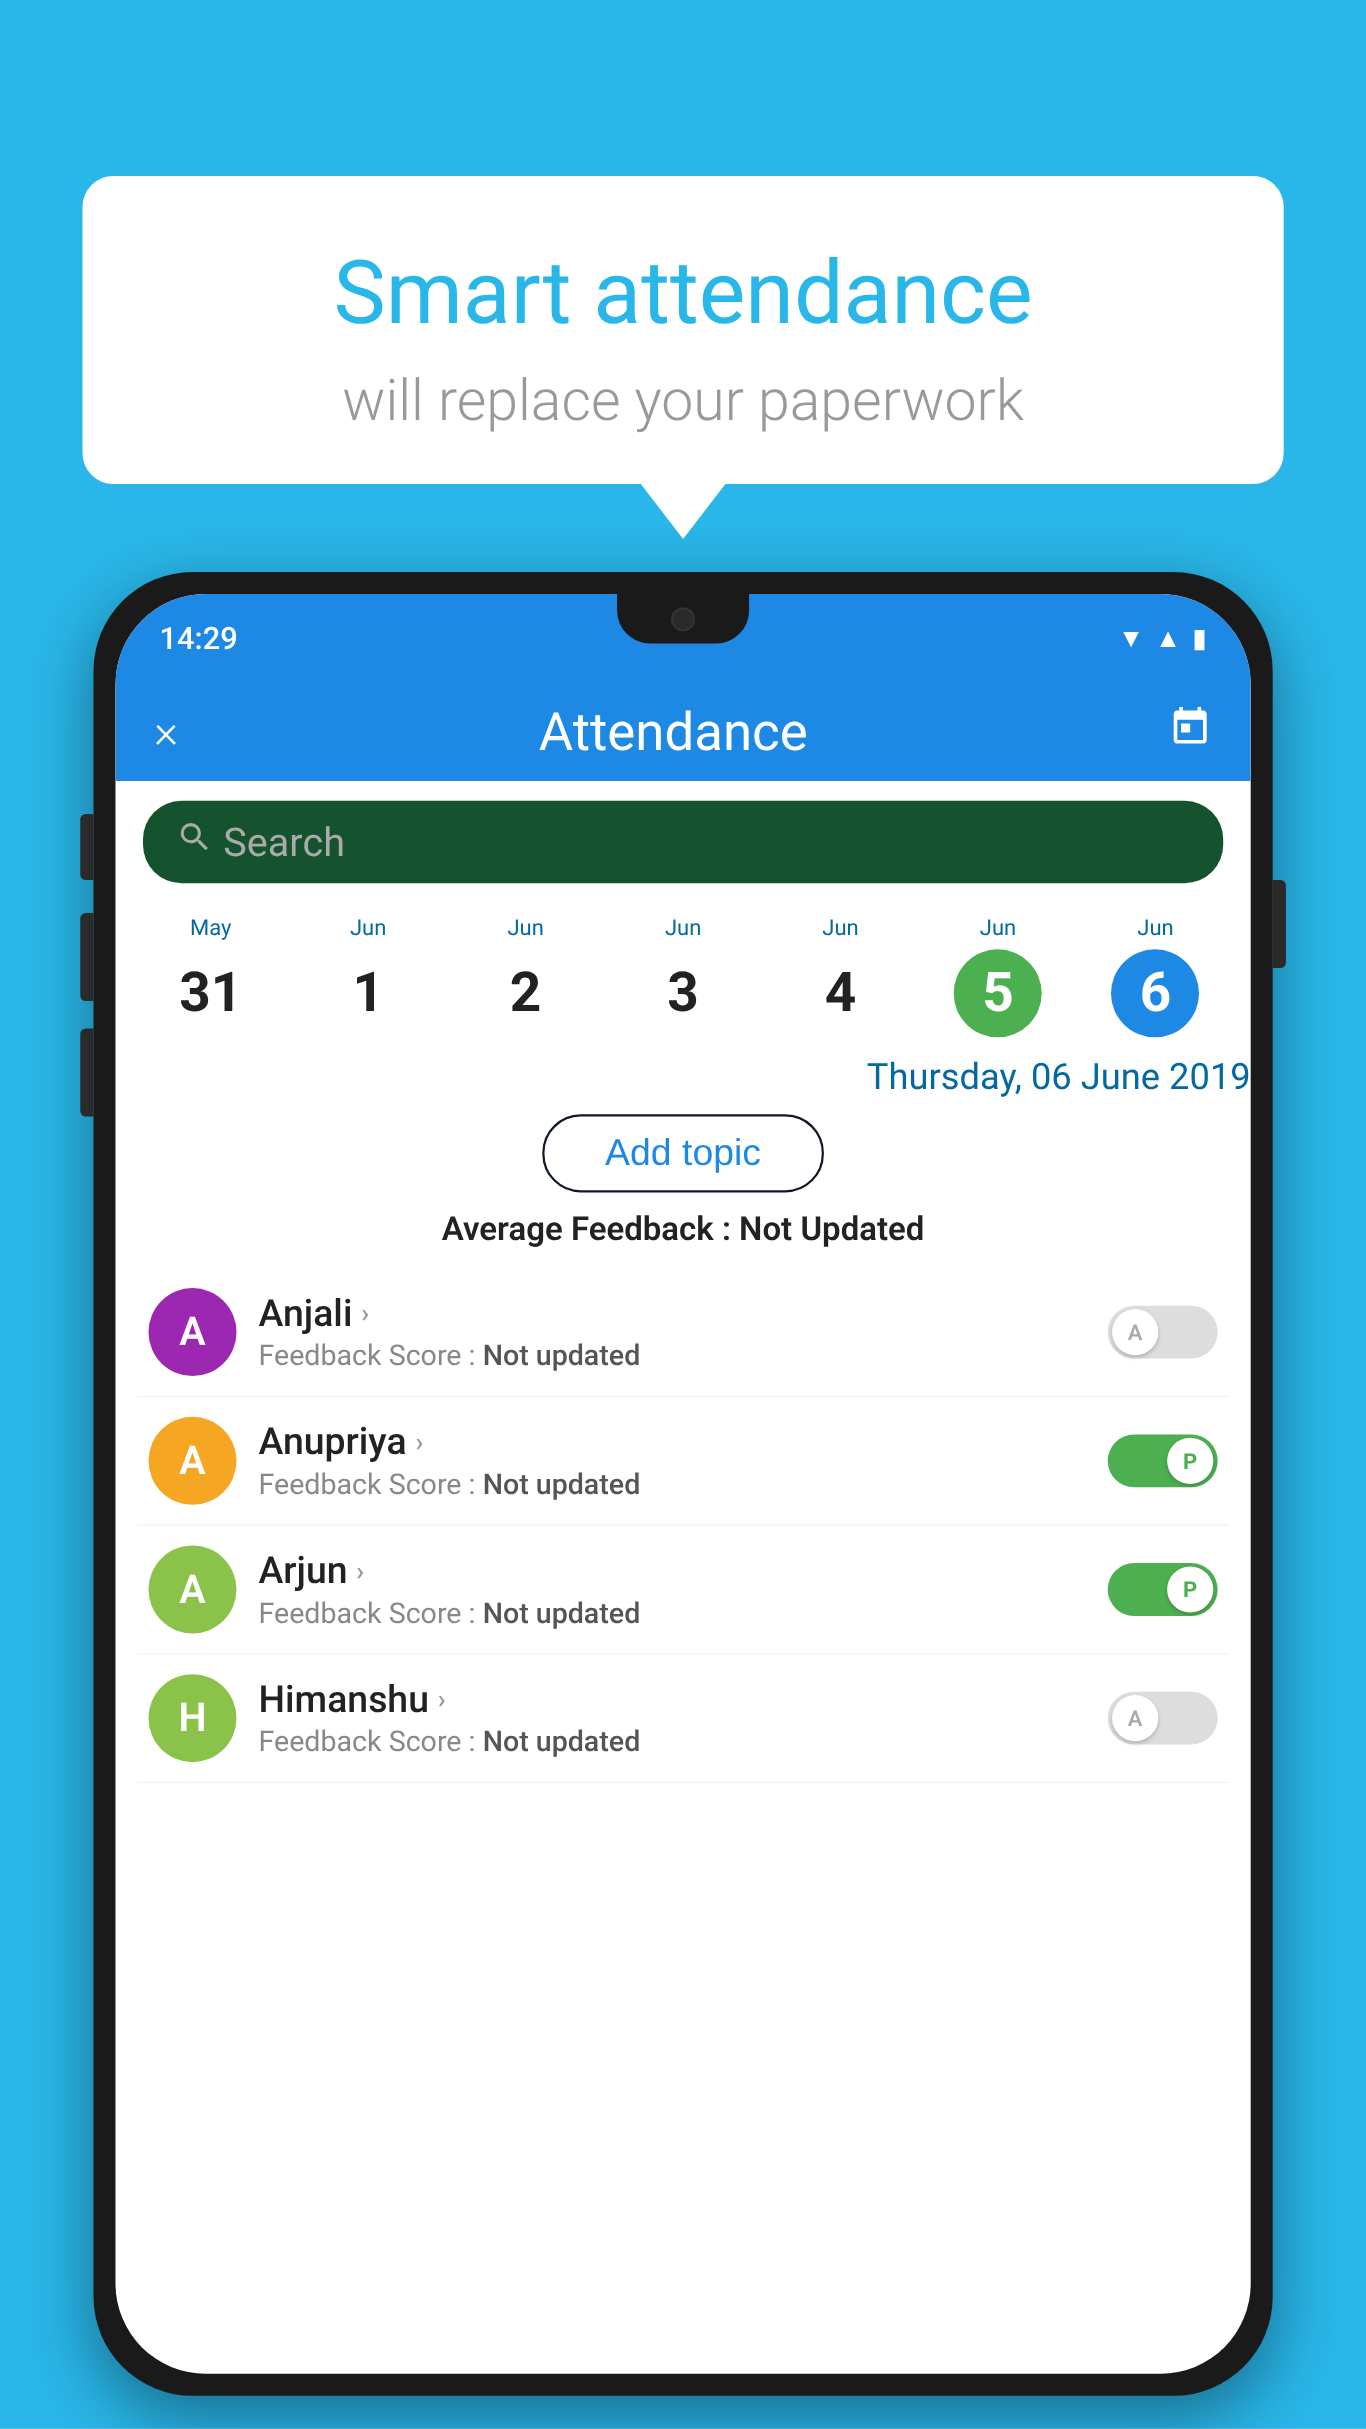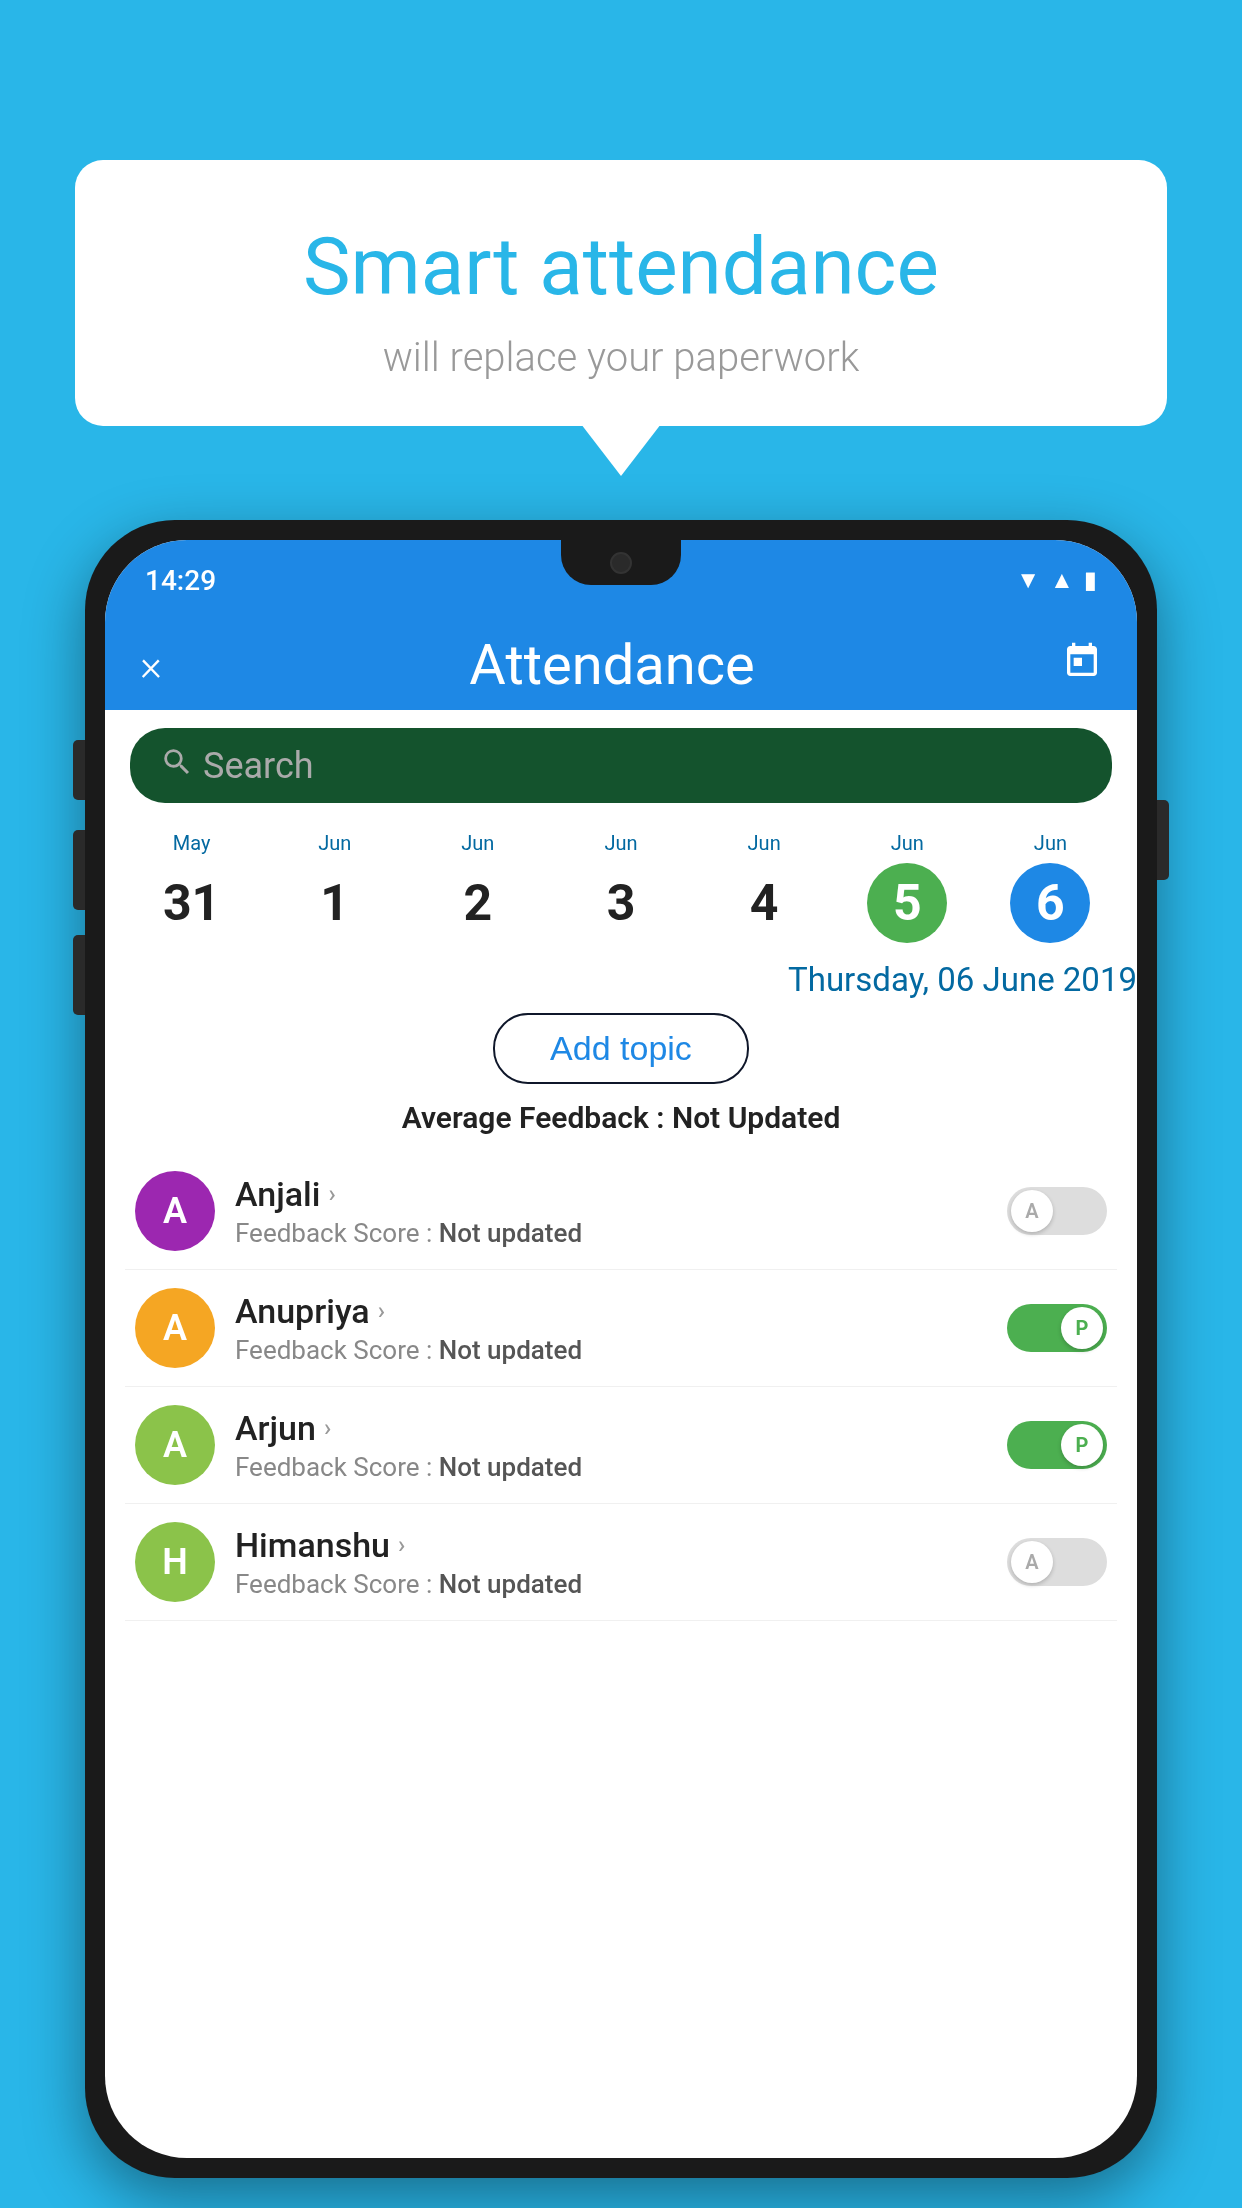--- a/index.html
+++ b/index.html
@@ -38,21 +38,21 @@
       border-right: 40px solid transparent;
       border-top: 52px solid white;
     }
     .bubble-title {
       font-size: 80px;
       font-weight: 400;
       color: #29b6e8;
       margin-bottom: 20px;
     }
     .bubble-subtitle {
-      font-size: 40px;
+      font-size: 52px;
       color: #999;
       font-weight: 300;
     }
 
     
     .phone-frame {
       position: absolute;
       top: 520px;
       left: 85px;
       right: 85px;
@@ -128,21 +128,21 @@
       justify-content: space-between;
     }
     .header-close {
       color: white;
       font-size: 42px;
       font-weight: 300;
       cursor: pointer;
     }
     .header-title {
       color: white;
-      font-size: 56px;
+      font-size: 48px;
       font-weight: 400;
     }
     .header-calendar {
       color: white;
       font-size: 36px;
     }
 
     
     .search-bar {
       background: #14532d;

